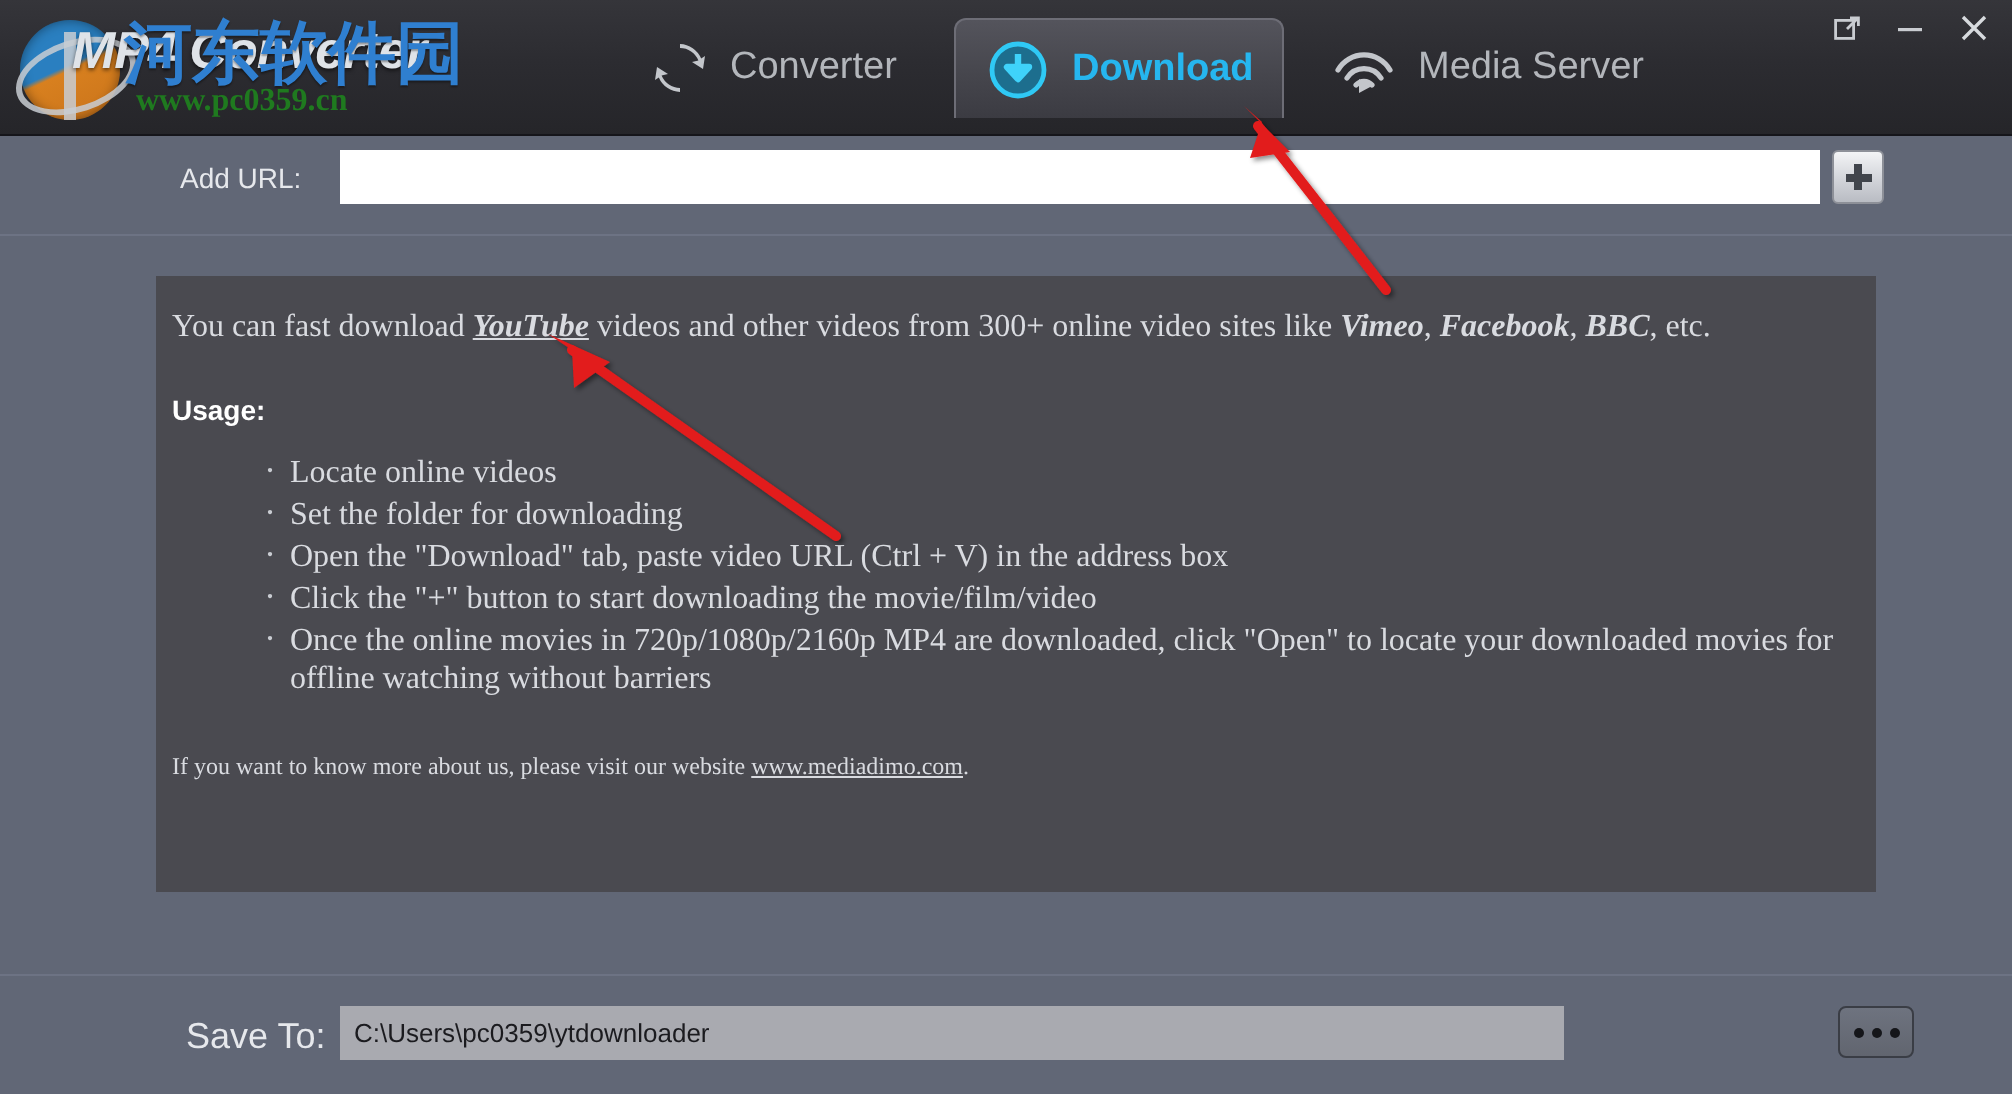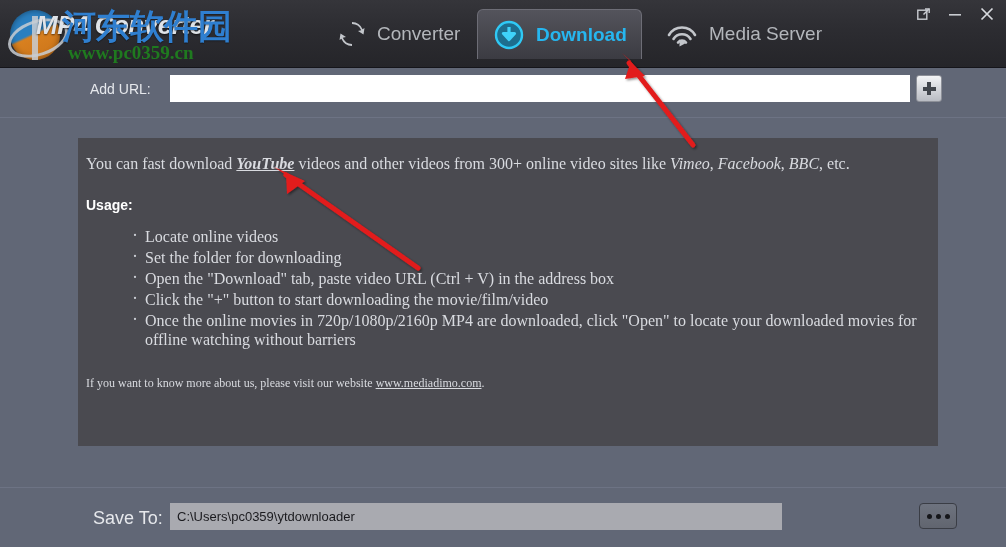--- a/index.html
+++ b/index.html
@@ -85,21 +85,21 @@
     font-size: 34px;
     font-weight: bold;
     color: #2f7fd0;
     white-space: nowrap;
     text-shadow: 0 1px 1px rgba(0,0,0,.35);
   }
   #wm-url {
     position: absolute;
     left: 68px; top: 42px;
     font-family: "Liberation Serif", serif;
-    font-size: 19px;
+    font-size: 16px;
     font-weight: bold;
     color: #1f7a1f;
     white-space: nowrap;
   }
 
   
   #tabs {
     position: absolute;
     left: 310px; top: 0;
     height: 68px;
@@ -124,21 +124,21 @@
     background: linear-gradient(180deg, #54545c 0%, #46464d 55%, #3b3b42 100%);
     border-top-left-radius: 6px;
     border-top-right-radius: 6px;
     border: 1px solid #6d6d76;
     border-bottom: none;
     top: 9px;
     height: 50px;
   }
   .tab.active .label { color: #26b6ef; font-weight: bold; }
 
-  #tab-converter { left: 12px;   width: 160px; }
+  #tab-converter { left: 0px;   width: 160px; }
   #tab-download  { left: 167px; width: 165px; gap: 12px; }
   #tab-mediaserver { left: 340px; width: 200px; }
 
   .icon-refresh { width: 28px; height: 28px; flex: 0 0 28px; }
   .icon-download { width: 30px; height: 30px; flex: 0 0 30px; }
   .icon-cast { width: 32px; height: 26px; flex: 0 0 32px; }
 
   
   #winbtns {
     position: absolute;
@@ -230,21 +230,21 @@
     font-size: 16px;
     line-height: 20px;
     margin: 0 0 0 0;
   }
   #panel .intro .yt {
     font-weight: bold;
     font-style: italic;
     text-decoration: underline;
   }
   #panel .intro .site {
-    font-weight: normal;
+    font-weight: bold;
     font-style: italic;
   }
   #panel .usage {
     font-family: "Liberation Sans", sans-serif;
     font-size: 14px;
     font-weight: bold;
     color: #ffffff;
     margin: 23px 0 0 0;
   }
   #panel ul {

